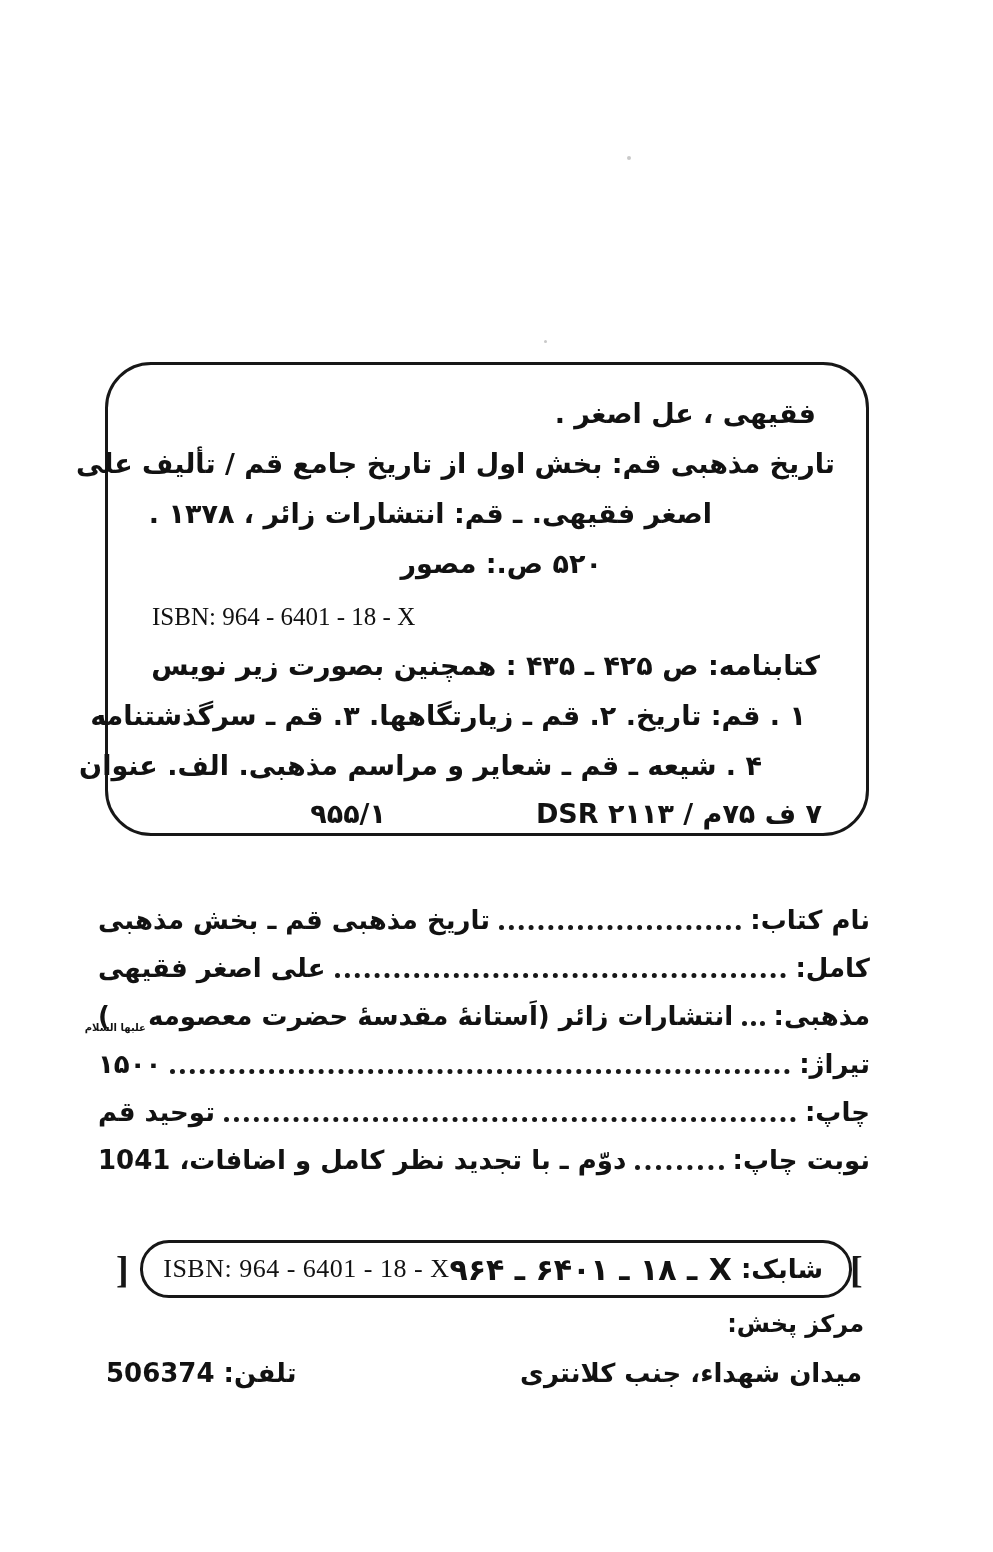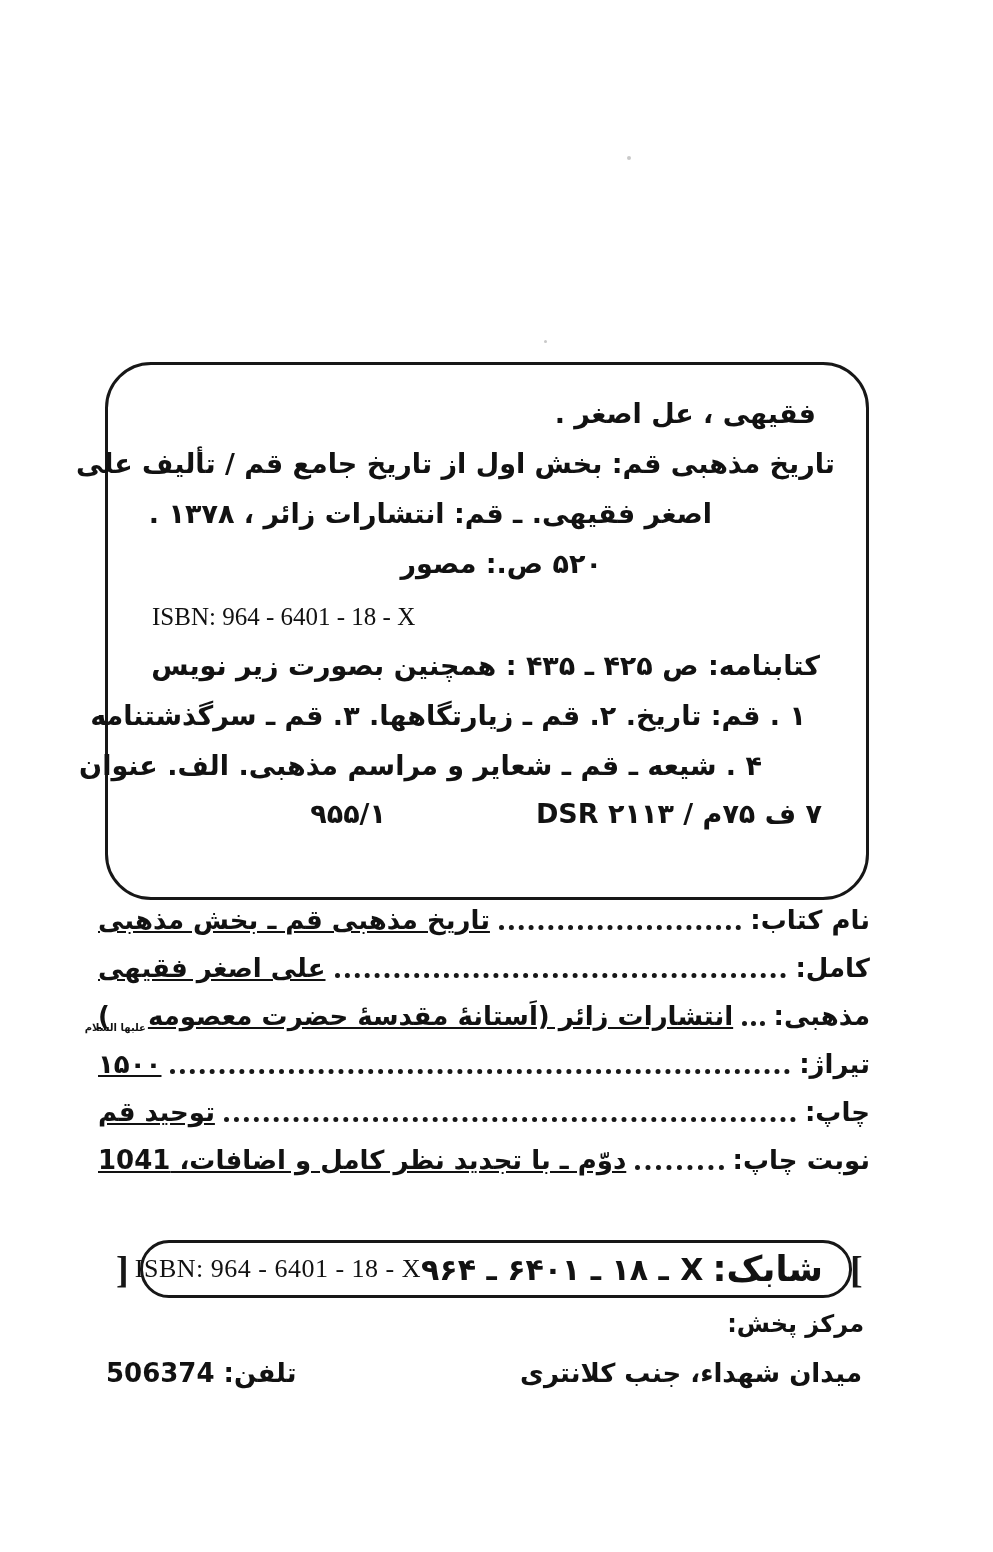--- a/index.html
+++ b/index.html
@@ -10,21 +10,21 @@
     margin:0 auto;
     overflow:hidden;
     font-family:"DejaVu Sans",sans-serif;
     color:#121212;
     direction:rtl;
   }
   
   .cip-box{
     position:absolute;
     left:105px;top:362px;
-    width:764px;height:538px;
+    width:764px;height:474px;
     border:3px solid #171717;
     border-radius:46px;
     box-sizing:border-box;
     padding:24px 26px 0 26px;
   }
   .cip-line{
     text-align:right;
     font-weight:bold;
     font-size:27px;
     line-height:50px;
@@ -77,21 +77,21 @@
   }
   .field-label{flex:0 0 auto;}
   .leader{
     flex:1 1 auto;
     min-width:18px;
     border-bottom:5px dotted #171717;
     height:0;
     margin:0 9px;
     transform:translateY(7px);
   }
-  .field-value{flex:0 0 auto;text-decoration:underline;}
+  .field-value{flex:0 0 auto;}
   .seal{
     display:inline-block;
     width:34px;
     font-size:10px;
     line-height:8px;
     font-weight:900;
     text-align:center;
     vertical-align:-6px;
     letter-spacing:-1px;
     margin:0 2px;
@@ -105,21 +105,21 @@
     border-radius:31px;
     box-sizing:border-box;
     display:flex;
     flex-direction:row;
     justify-content:space-between;
     align-items:center;
     padding:0 26px;
     white-space:nowrap;
   }
   .shabak{display:flex;flex-direction:row;align-items:center;gap:8px;}
-  .shabak-label{font-weight:bold;font-size:35px;}
+  .shabak-label{font-weight:bold;font-size:26px;}
   .shabak-num{font-weight:800;font-size:30px;letter-spacing:1px;}
   .pill-isbn{
     direction:ltr;
     font-family:"Liberation Serif","DejaVu Serif",serif;
     font-size:26px;
     letter-spacing:0.5px;
   }
   .crop-mark{
     position:absolute;
     top:1248px;

